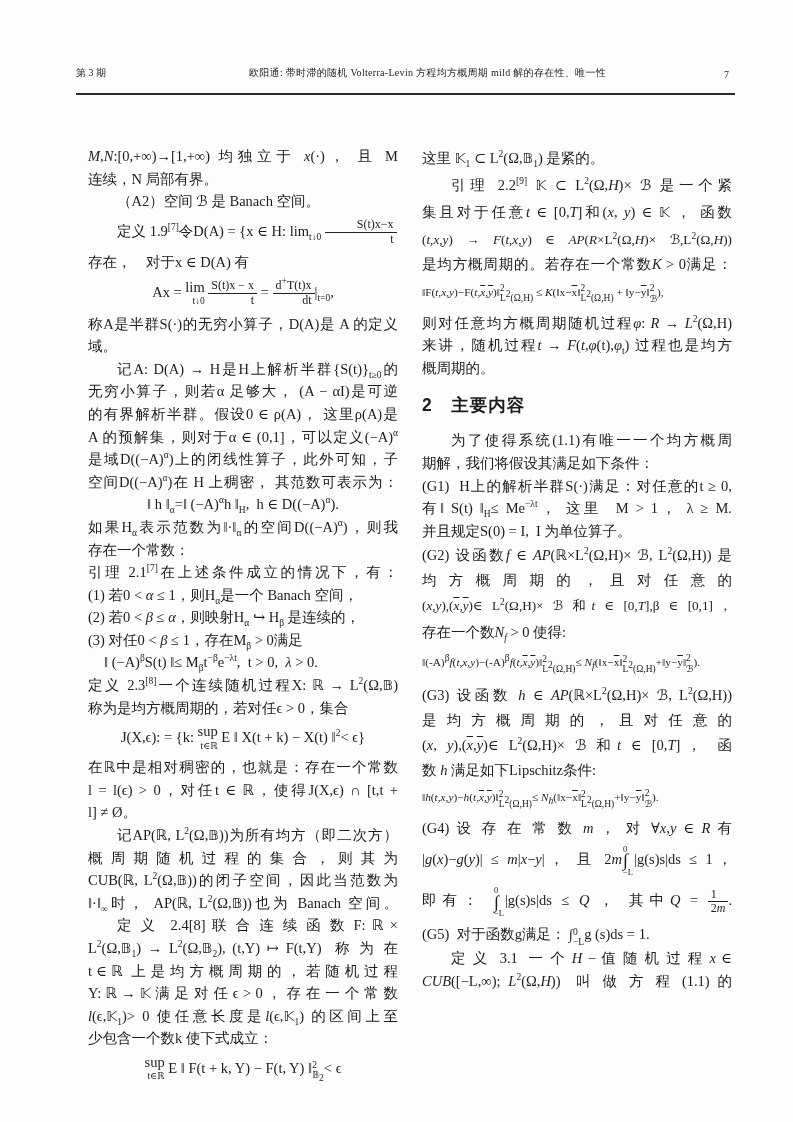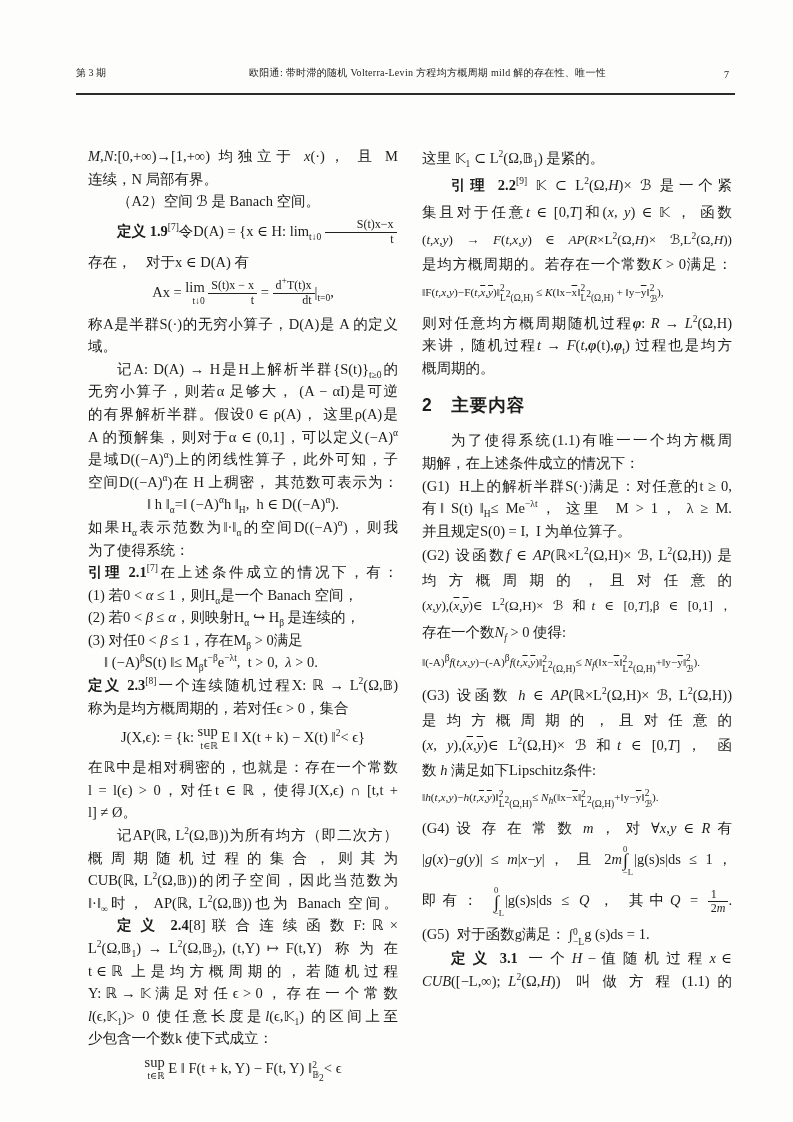--- a/index.html
+++ b/index.html
@@ -34,21 +34,21 @@
   .ln.tall2 { padding:5px 0; }
   .ln.fm { font-size:11.3px; line-height:19px; padding:7px 0; text-align:left; }
   .ln.fsm { font-size:13.2px; }
   .ln.hd {
     font-family:"Liberation Sans","DejaVu Sans",sans-serif;
     font-weight:bold; font-size:17.5px; line-height:24px;
     padding:14px 0 12px 0; text-align:left; letter-spacing:1px;
   }
 
   sup, sub { font-size:9.5px; line-height:0; }
-  b { font-weight:bold; }
+  b { font-weight:normal; }
 
   .frac { display:inline-block; vertical-align:middle; text-align:right; font-size:12px; line-height:1.15; }
   .frac .fn { display:block; padding:0 3px; }
   .frac .fd { display:block; border-top:1px solid #222; padding:0 3px; }
 
   .stk { display:inline-block; text-align:right; vertical-align:-7px; line-height:1; }
   .stk > span { display:block; }
   .stk .us { font-size:9.5px; margin-top:2px; }
 
   .ss { display:inline-block; vertical-align:-6px; line-height:1.05; text-align:left; font-size:9.5px; }
@@ -82,21 +82,21 @@
       <div class="ln j">称A是半群S(·)的无穷小算子，D(A)是 A 的定义</div>
       <div class="ln l">域。</div>
       <div class="ln j ind">记A: D(A) → H是H上解析半群{S(t)}<sub>t≥0</sub>的</div>
       <div class="ln j">无穷小算子，则若α 足够大， (A − αI)是可逆</div>
       <div class="ln j">的有界解析半群。假设0 ∈ ρ(A)， 这里ρ(A)是</div>
       <div class="ln j">A 的预解集，则对于α ∈ (0,1]，可以定义(−A)<sup>α</sup></div>
       <div class="ln j">是域D((−A)<sup>α</sup>)上的闭线性算子，此外可知，子</div>
       <div class="ln j">空间D((−A)<sup>α</sup>)在 H 上稠密， 其范数可表示为：</div>
       <div class="ln ctr">‖ h ‖<sub>α</sub>=‖ (−A)<sup>α</sup>h ‖<sub>H</sub>,&nbsp; h ∈ D((−A)<sup>α</sup>).</div>
       <div class="ln j">如果H<sub>α</sub>表示范数为‖·‖<sub>α</sub>的空间D((−A)<sup>α</sup>)，则我</div>
-      <div class="ln l">为了使得系统：</div>
+      <div class="ln l">存在一个常数：</div>
       <div class="ln j"><b>引理 2.1</b><sup>[7]</sup>在上述条件成立的情况下，有：</div>
       <div class="ln l">(1) 若0 &lt; <i>α</i> ≤ 1，则H<sub>α</sub>是一个 Banach 空间，</div>
       <div class="ln l">(2) 若0 &lt; <i>β</i> ≤ <i>α</i>，则映射H<sub>α</sub> ↪ H<sub>β</sub> 是连续的，</div>
       <div class="ln l">(3) 对任0 &lt; <i>β</i> ≤ 1，存在M<sub>β</sub> &gt; 0满足</div>
       <div class="ln l ind2">‖ (−A)<sup>β</sup>S(t) ‖≤ M<sub>β</sub>t<sup>−β</sup>e<sup>−λt</sup>,&nbsp; t &gt; 0,&nbsp; <i>λ</i> &gt; 0.</div>
       <div class="ln j"><b>定义 2.3</b><sup>[8]</sup>一个连续随机过程X: <span class="bb">ℝ</span> → L<sup>2</sup>(Ω,<span class="bb">𝔹</span>)</div>
       <div class="ln l">称为是均方概周期的，若对任ϵ &gt; 0，集合</div>
       <div class="ln ctr tall2">J(X,ϵ): = {k: <span class="stk"><span>sup</span><span class="us">t∈<span class="bb">ℝ</span></span></span> E ‖ X(t + k) − X(t) ‖<sup>2</sup>&lt; ϵ}</div>
       <div class="ln j">在<span class="bb">ℝ</span>中是相对稠密的，也就是：存在一个常数</div>
       <div class="ln j">l = l(ϵ) &gt; 0，对任t ∈ <span class="bb">ℝ</span>，使得J(X,ϵ) ∩ [t,t +</div>
@@ -118,21 +118,21 @@
       <div class="ln j ind tall"><b>引理 2.2</b><sup>[9]</sup> <span class="bb">𝕂</span> ⊂ L<sup>2</sup>(Ω,<i>H</i>)× <span class="scr">ℬ</span> 是一个紧</div>
       <div class="ln j tall">集且对于任意<i>t</i> ∈ [0,<i>T</i>]和(<i>x</i>, <i>y</i>) ∈ <span class="bb">𝕂</span> ， 函数</div>
       <div class="ln j tall fsm">(<i>t</i>,<i>x</i>,<i>y</i>) → <i>F</i>(<i>t</i>,<i>x</i>,<i>y</i>) ∈ <i>AP</i>(<i>R</i>×L<sup>2</sup>(Ω,<i>H</i>)× <span class="scr">ℬ</span>,L<sup>2</sup>(Ω,<i>H</i>))</div>
       <div class="ln j">是均方概周期的。若存在一个常数<i>K</i> &gt; 0满足：</div>
       <div class="ln fm">‖F(<i>t</i>,<i>x</i>,<i>y</i>)−F(<i>t</i>,<i class="ol">x</i>,<i class="ol">y</i>)‖<span class="ss"><span>2</span><span>L<sup>2</sup>(Ω,H)</span></span> ≤ <i>K</i>(‖x−<span class="ol">x</span>‖<span class="ss"><span>2</span><span>L<sup>2</sup>(Ω,H)</span></span> + ‖y−<span class="ol">y</span>‖<span class="ss"><span>2</span><span><span class="scr">ℬ</span></span></span>),</div>
       <div class="ln j">则对任意均方概周期随机过程<b><i>φ</i></b>: <i>R</i> → <i>L</i><sup>2</sup>(Ω,H)</div>
       <div class="ln j">来讲，随机过程<i>t</i> → <i>F</i>(<i>t</i>,<b><i>φ</i></b>(t),<b><i>φ</i></b><sub>t</sub>) 过程也是均方</div>
       <div class="ln l">概周期的。</div>
       <div class="ln hd">2　主要内容</div>
       <div class="ln j ind">为了使得系统(1.1)有唯一一个均方概周</div>
-      <div class="ln l">期解，在上述条件成立的情况下：</div>
+      <div class="ln l">期解，我们将假设其满足如下条件：</div>
       <div class="ln j">(G1)&nbsp; H上的解析半群S(·)满足：对任意的t ≥ 0,</div>
       <div class="ln j">有‖ S(t) ‖<sub>H</sub>≤ Me<sup>−λt</sup>， 这里&nbsp; M &gt; 1， λ ≥ M.</div>
       <div class="ln l">并且规定S(0) = I,&nbsp; I 为单位算子。</div>
       <div class="ln j tall">(G2) 设函数<i>f</i> ∈ <i>AP</i>(<span class="bb">ℝ</span>×L<sup>2</sup>(Ω,H)× <span class="scr">ℬ</span>, L<sup>2</sup>(Ω,H)) 是</div>
       <div class="ln j">均 方 概 周 期 的 ， 且 对 任 意 的</div>
       <div class="ln j tall fsm">(<i>x</i>,<i>y</i>),(<i class="ol">x</i>,<i class="ol">y</i>)∈ L<sup>2</sup>(Ω,H)× <span class="scr">ℬ</span> 和<i>t</i> ∈ [0,<i>T</i>],β ∈ [0,1]，</div>
       <div class="ln l tall">存在一个数<i>N<sub>f</sub></i> &gt; 0 使得:</div>
       <div class="ln fm">‖(-A)<sup>β</sup><i>f</i>(<i>t</i>,<i>x</i>,<i>y</i>)−(-A)<sup>β</sup><i>f</i>(<i>t</i>,<i class="ol">x</i>,<i class="ol">y</i>)‖<span class="ss"><span>2</span><span>L<sup>2</sup>(Ω,H)</span></span>≤ <i>N<sub>f</sub></i>(‖x−<span class="ol">x</span>‖<span class="ss"><span>2</span><span>L<sup>2</sup>(Ω,H)</span></span>+‖y−<span class="ol">y</span>‖<span class="ss"><span>2</span><span><span class="scr">ℬ</span></span></span>).</div>
       <div class="ln j tall">(G3) 设函数 <i>h</i> ∈ <i>AP</i>(<span class="bb">ℝ</span>×L<sup>2</sup>(Ω,H)× <span class="scr">ℬ</span>, L<sup>2</sup>(Ω,H))</div>
       <div class="ln j">是 均 方 概 周 期 的 ， 且 对 任 意 的</div>

